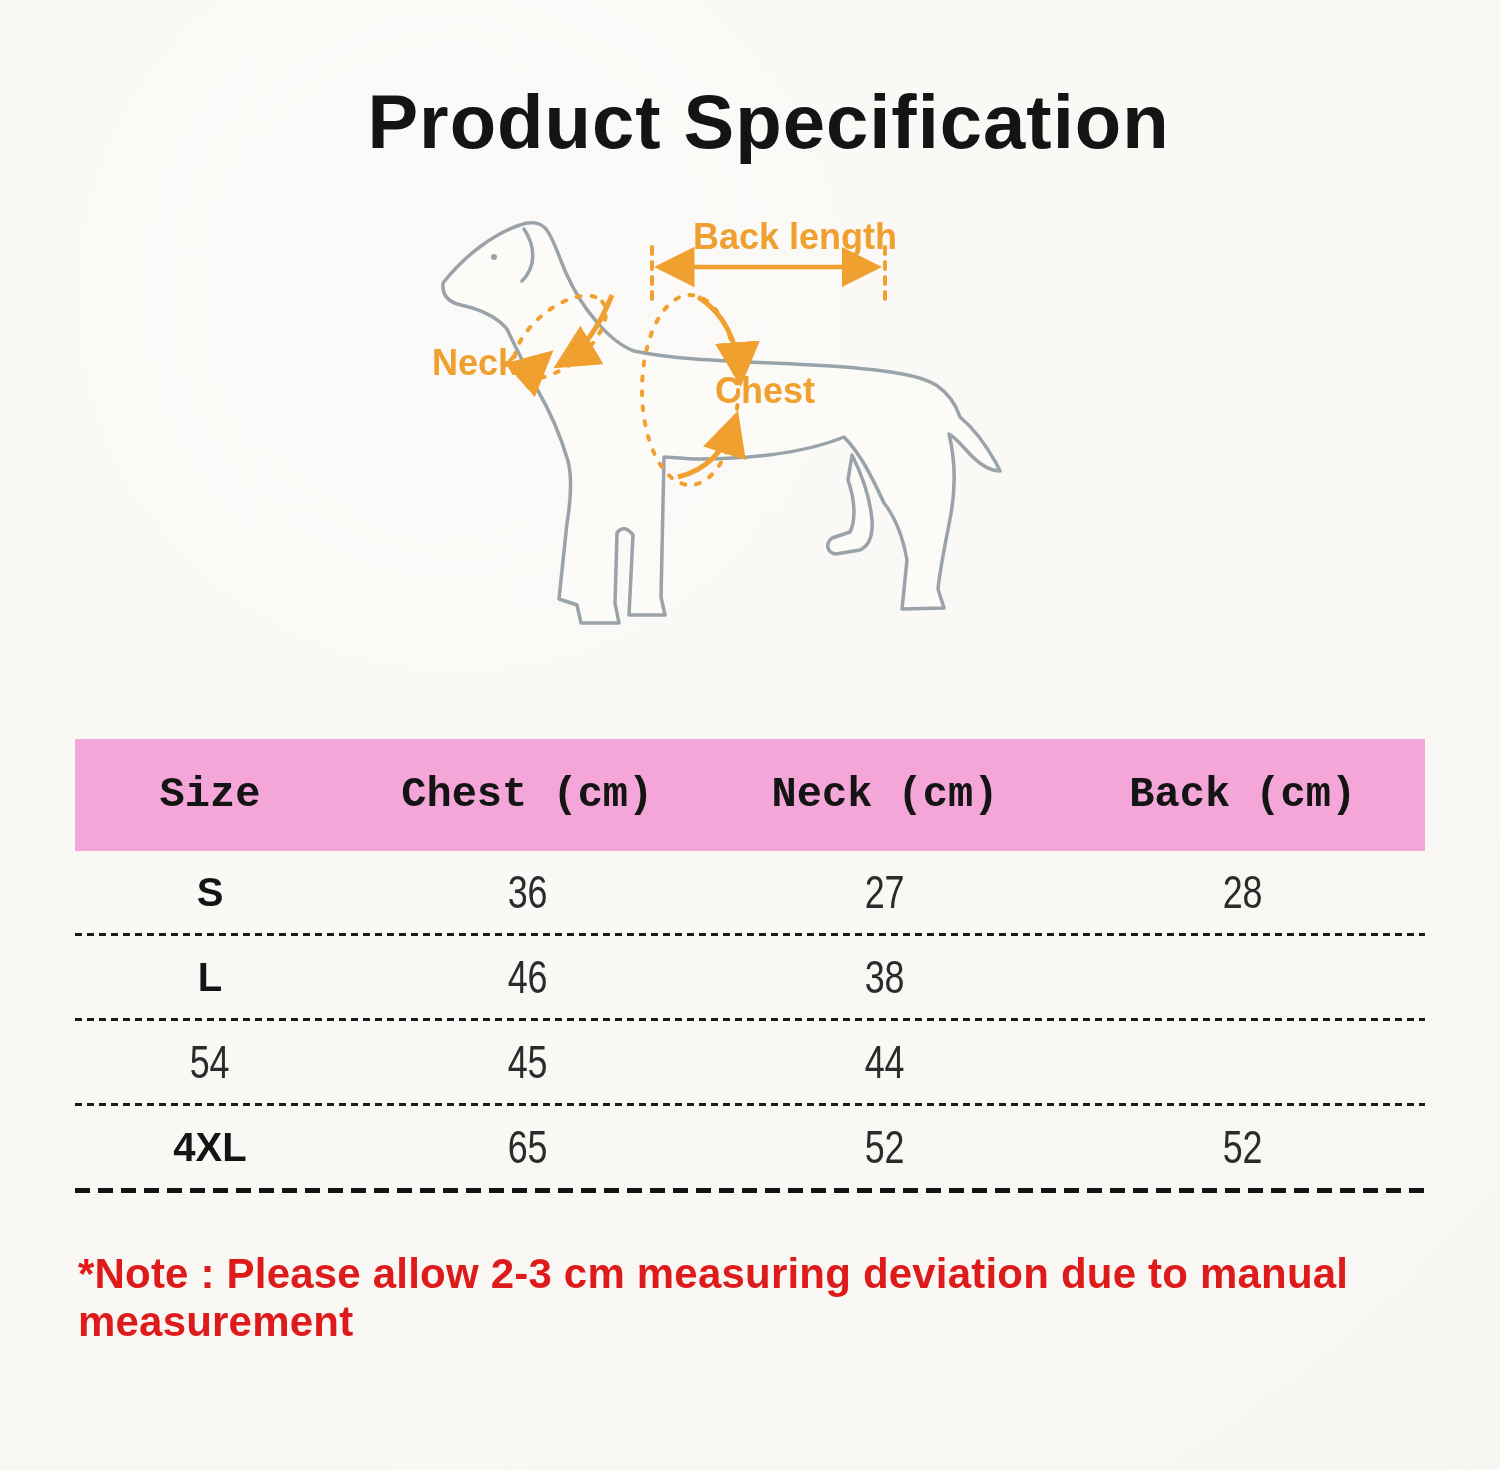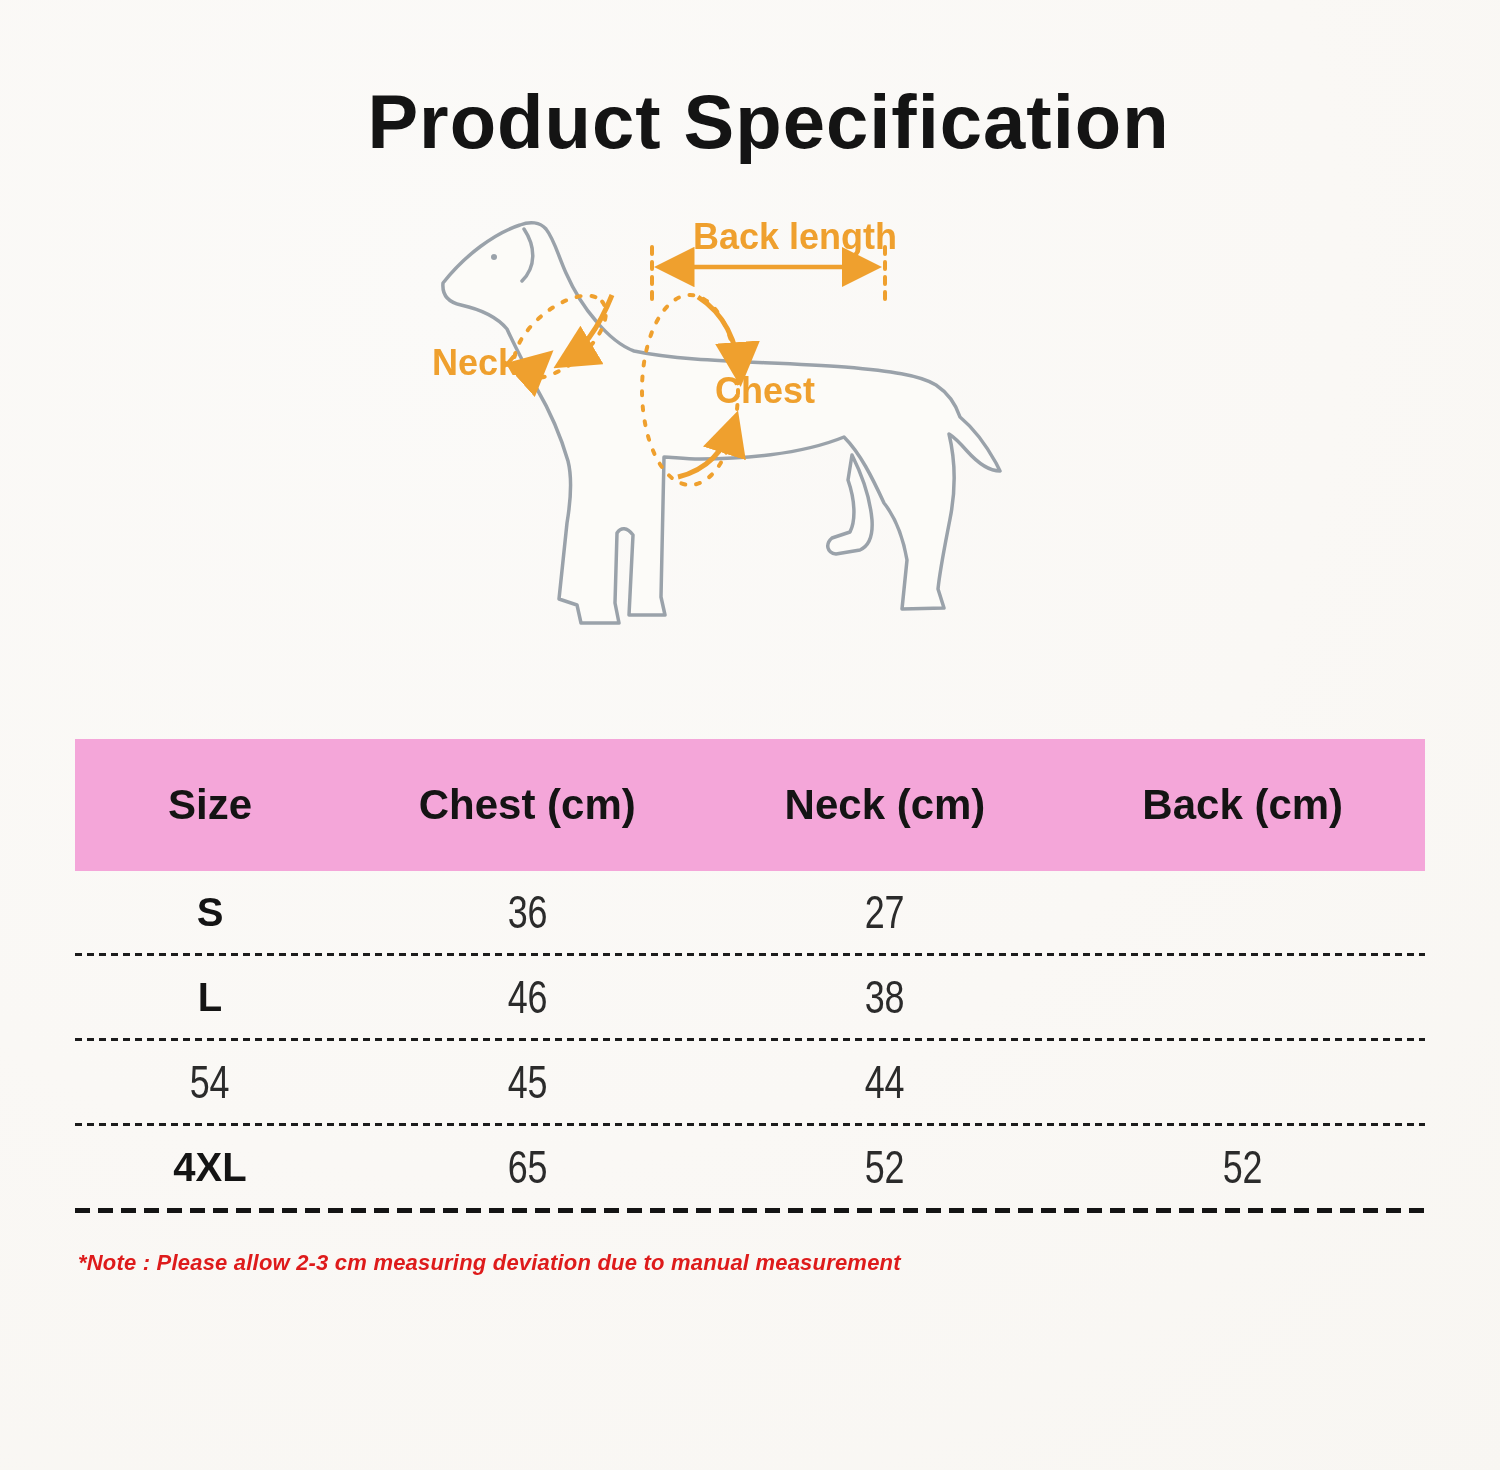--- a/index.html
+++ b/index.html
@@ -42,22 +42,23 @@
     left:75px; top:739px;
     width:1350px;
   }
   .grid-row{
     display:grid;
     grid-template-columns:20% 27% 26% 27%;
     align-items:center;
     text-align:center;
   }
   .thead{
-    height:132px;
+    height:112px;
     background:#f4a6d9;
+    font-family:Liberation Mono, monospace;
   }
   .thead .cell{
     font-size:42px;
     font-weight:800;
     color:#141414;
   }
   .trow{ height:82px; }
   .size-cell{
     font-size:40px;
     font-weight:800;
@@ -75,25 +76,24 @@
     background:repeating-linear-gradient(90deg,#1c1c1c 0 7px, transparent 7px 12px);
   }
   .sep.final{
     height:5px;
     background:repeating-linear-gradient(90deg,#141414 0 15px, transparent 15px 23px);
   }
   .note{
     position:absolute;
     left:78px; top:1250px;
     width:1360px;
-    font-size:22px;
+    font-size:42px;
     font-weight:bold;
     color:#de1b1b;
     letter-spacing:0.2px;
-    font-style:italic;
   }
 </style>
 </head>
 <body>
 
 <div class="canvas">
 
   <div class="page-title">Product Specification</div>
 
   <div class="diagram-wrap">
@@ -171,20 +171,21 @@
       <div class="cell">Size</div>
       <div class="cell">Chest (cm)</div>
       <div class="cell">Neck (cm)</div>
       <div class="cell">Back (cm)</div>
     </div>
 
     <div class="grid-row trow">
       <div class="size-cell">S</div>
       <div><span class="num">36</span></div>
       <div><span class="num">27</span></div>
+      <div><span class="num">28</span></div>
     </div>
     <div class="sep"></div>
 
     <div class="grid-row trow">
       <div class="size-cell">L</div>
       <div><span class="num">46</span></div>
       <div><span class="num">38</span></div>
     </div>
     <div class="sep"></div>
 

